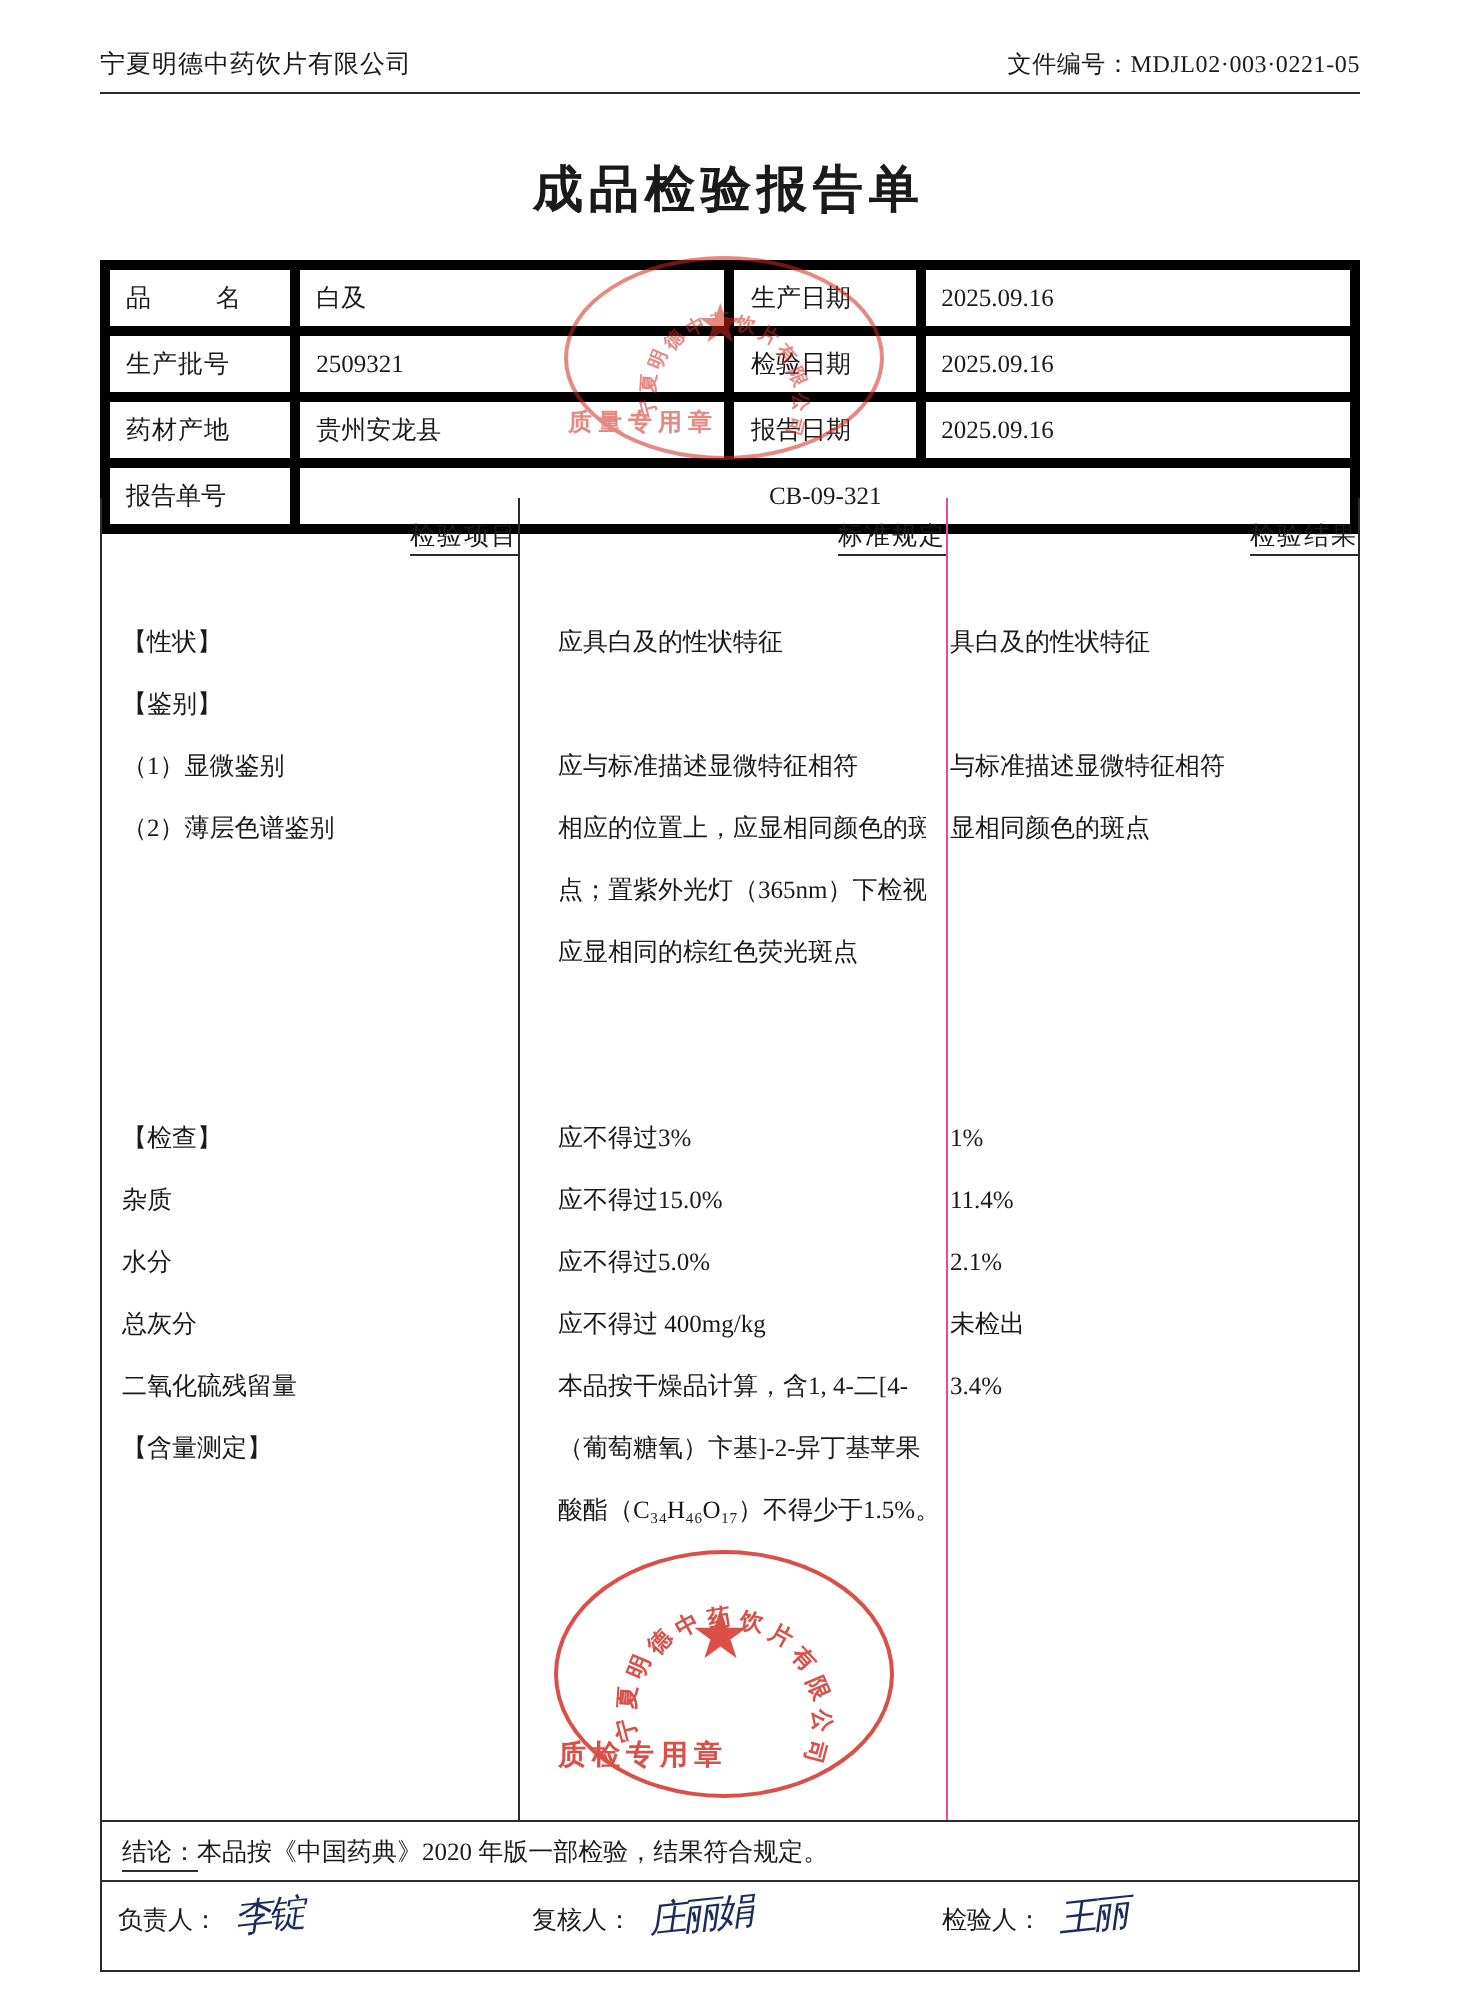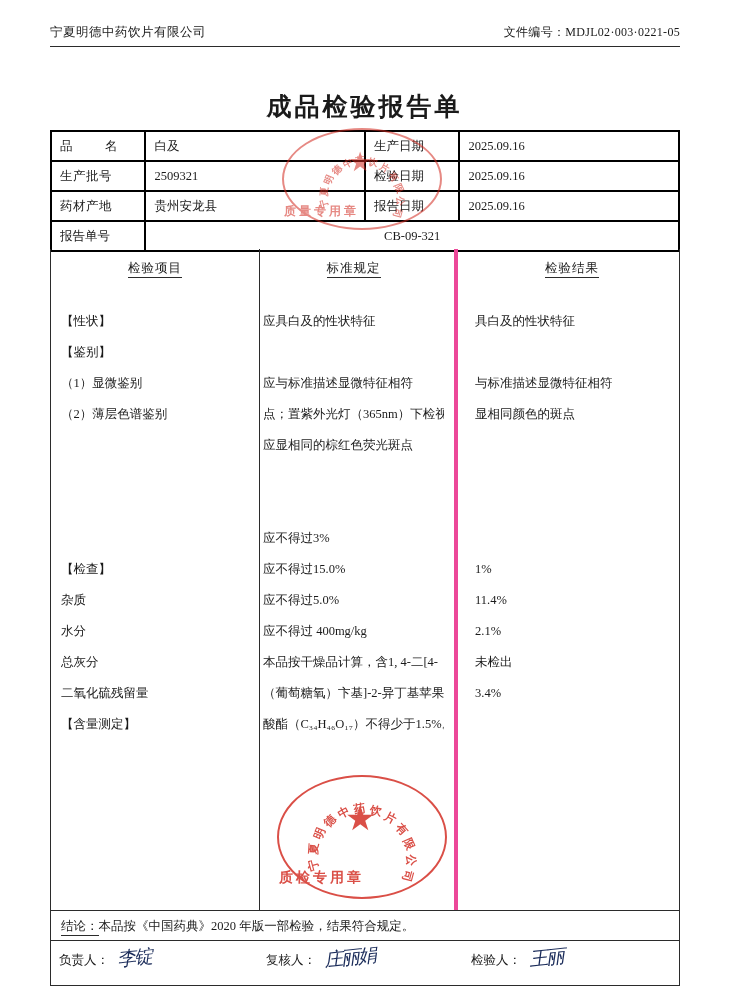--- a/index.html
+++ b/index.html
@@ -38,35 +38,34 @@
   .hdr-right { font-size: 12px; letter-spacing: 0.3px; }
 
   .doc-title {
     position: absolute;
     left: 0; top: 78px;
     width: 729px;
     text-align: center;
     font-size: 25px;
     font-weight: bold;
     letter-spacing: 3px;
-    margin-top: 12px;
   }
 
   
   .tbl {
     position: absolute;
     left: 50px;
     top: 130px;
     width: 630px;
     border-collapse: collapse;
     table-layout: fixed;
     font-size: 12.5px;
   }
   .tbl td {
-    border: 2px solid #000000;
+    border: 5px solid #000000;
     padding: 5px 8px;
     vertical-align: middle;
     height: 18px;
   }
   .lbl {
     width: 74px;
     letter-spacing: 0.5px;
     white-space: nowrap;
   }
   .lbl-sp {
@@ -91,24 +90,24 @@
     box-sizing: border-box;
   }
   .gcol {
     position: absolute;
     top: 0;
     bottom: 0;
     box-sizing: border-box;
     font-size: 12.5px;
   }
   .gcol.c1 { left: 0; width: 209px; border-right: 1px solid #2b2b2b; }
-  .gcol.c2 { left: 202px; width: 205px; border-right: 4px solid #ec4899; }
+  .gcol.c2 { left: 218px; width: 205px; border-right: 1px solid #ec4899; }
   .gcol.c3 { left: 414px; width: 214px; }
   .ghead {
-    text-align: center;
+    text-align: right;
     padding-top: 11px;
     height: 26px;
     box-sizing: border-box;
   }
   .ghead span {
     border-bottom: 1px solid #2b2b2b;
     padding-bottom: 2px;
     letter-spacing: 1px;
   }
   .rows {
@@ -297,20 +296,21 @@
       </div>
     </div>
 
     <div class="gcol c2">
       <div class="ghead"><span>标准规定</span></div>
       <div class="rows">
         <div class="row"></div>
         <div class="row">应具白及的性状特征</div>
         <div class="row"></div>
         <div class="row">应与标准描述显微特征相符</div>
+        <div class="row">相应的位置上，应显相同颜色的斑</div>
         <div class="row">点；置紫外光灯（365nm）下检视，</div>
         <div class="row">应显相同的棕红色荧光斑点</div>
         <div class="row"></div>
         <div class="row"></div>
         <div class="row">应不得过3%</div>
         <div class="row">应不得过15.0%</div>
         <div class="row">应不得过5.0%</div>
         <div class="row">应不得过 400mg/kg</div>
         <div class="row">本品按干燥品计算，含1, 4-二[4-</div>
         <div class="row">（葡萄糖氧）卞基]-2-异丁基苹果</div>

